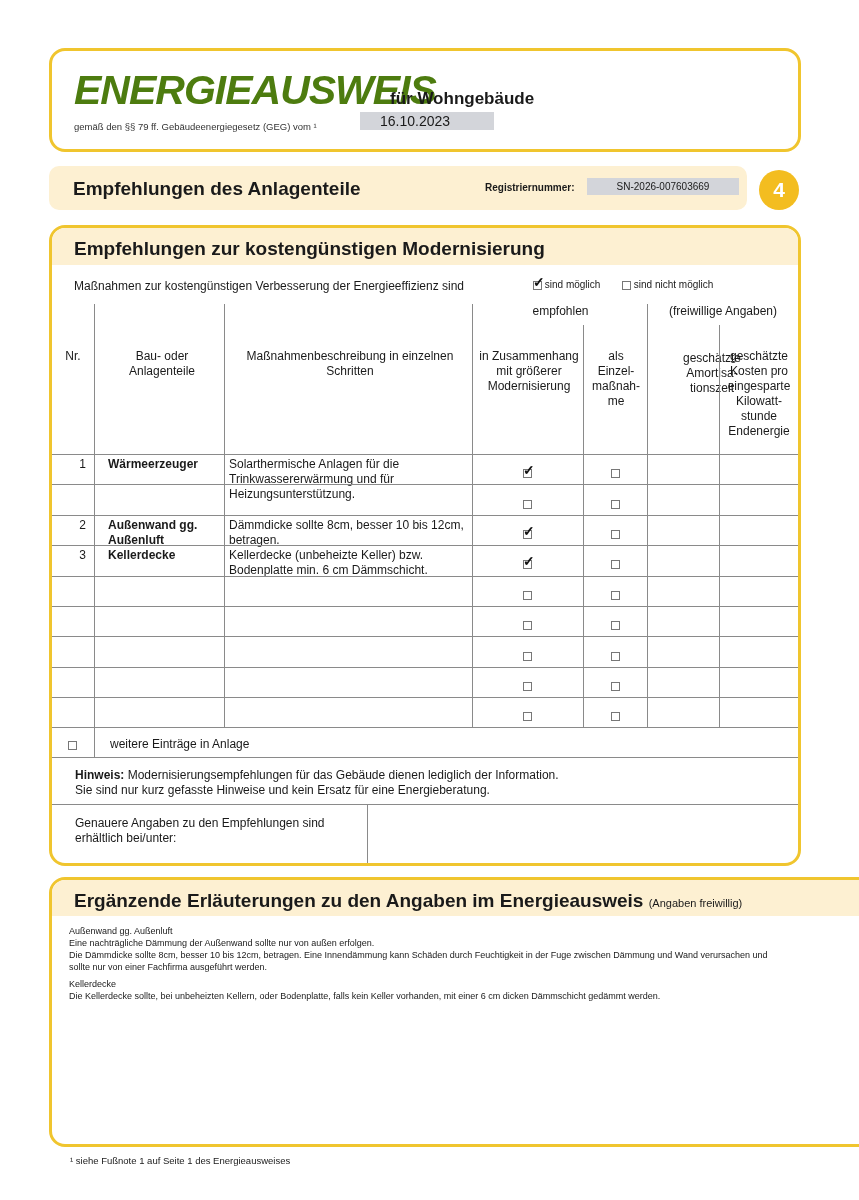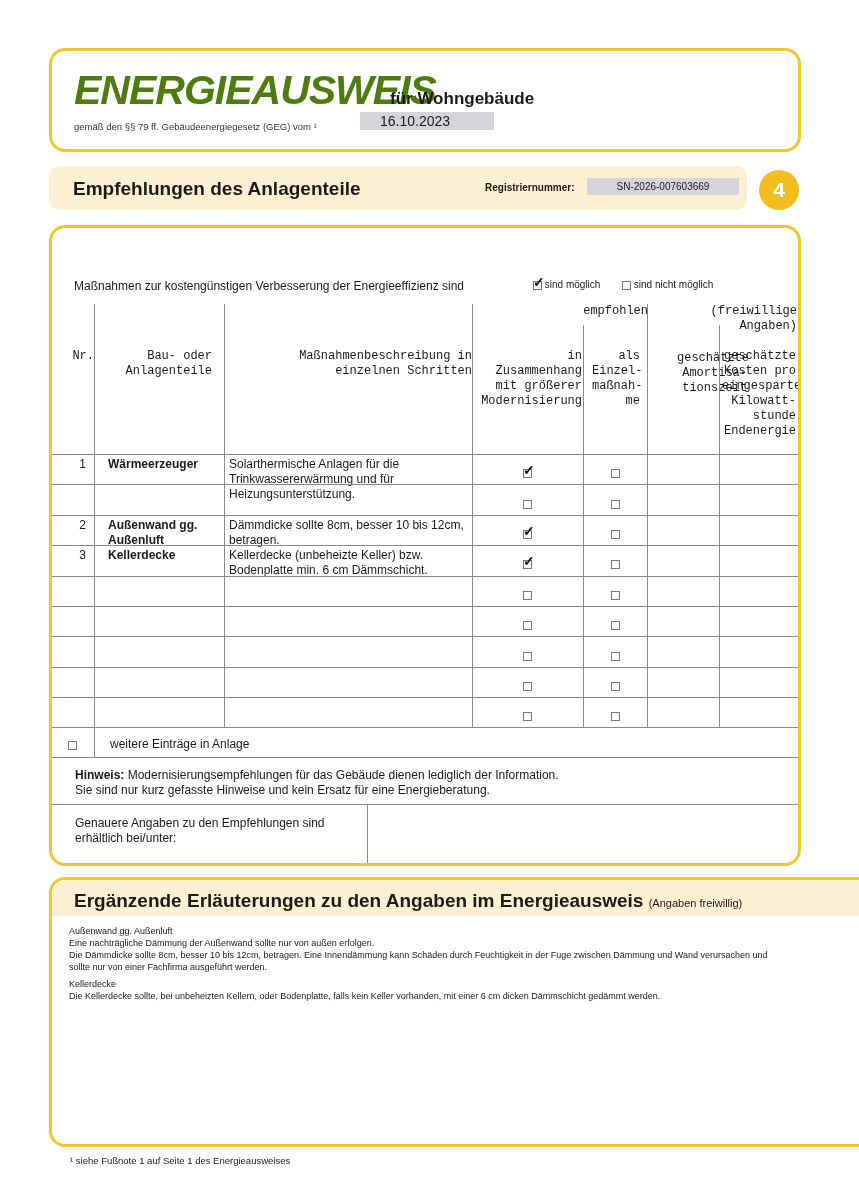--- a/index.html
+++ b/index.html
@@ -20,21 +20,21 @@
   
   #main { left:49px; top:225px; width:752px; height:641px; overflow:hidden; }
   #main .mh { position:absolute; left:0; top:0; width:100%; height:37px; background:#fdf0d2; }
   #main .mh span { position:absolute; left:22px; top:10px; font-weight:bold; font-size:19px; }
   .intro { position:absolute; left:22px; top:51px; font-size:12px; }
   .opt { position:absolute; top:51px; font-size:10px; }
   .cb { display:inline-block; width:7px; height:7px; border:1px solid #777; vertical-align:middle; position:relative; background:#fff; }
   .cb.on::after { content:"✓"; position:absolute; left:-1px; top:-8px; font-size:14px; font-weight:bold; color:#111; }
   .vl { position:absolute; width:1px; background:#8a8a8a; }
   .hl { position:absolute; height:1px; background:#8a8a8a; }
-  .th { position:absolute; font-size:12px; text-align:right; line-height:15px;font-family:Liberation Mono, monospace; }
+  .th { position:absolute; font-size:12px; text-align:center; line-height:15px; }
   .cell { position:absolute; font-size:12px; line-height:15px; }
   .bold { font-weight:bold; }
   .cbc { position:absolute; }
   
   #ext { left:49px; top:877px; width:828px; height:270px; overflow:hidden; }
   #ext .mh { position:absolute; left:0; top:0; width:100%; height:36px; background:#fdf0d2; }
   #ext .mh .t { position:absolute; left:22px; top:10px; font-weight:bold; font-size:19px; }
   #ext .mh .s { font-weight:normal; font-size:11px; }
   #ext .txt { position:absolute; left:17px; top:45px; font-size:9px; line-height:12px; width:720px; }
   #ext .txt p { margin:0 0 5px 0; }
@@ -51,20 +51,23 @@
 </div>
 
 <div id="sech">
   <div class="t">Empfehlungen des Anlagenteile</div>
   <div class="rl">Registriernummer:</div>
   <div class="rv">SN-2026-007603669</div>
 </div>
 <div id="pagenum">4</div>
 
 <div class="box" id="main">
+  <div class="mh">
+    <span>Empfehlungen zur kostengünstigen Modernisierung</span>
+  </div>
   <div class="intro">Maßnahmen zur kostengünstigen Verbesserung der Energieeffizienz sind</div>
   <div class="opt" style="left:481px;">
     <span class="cb on"></span>
     <span>sind möglich</span>
   </div>
   <div class="opt" style="left:570px;">
     <span class="cb"></span>
     <span>sind nicht möglich</span>
   </div>
 

